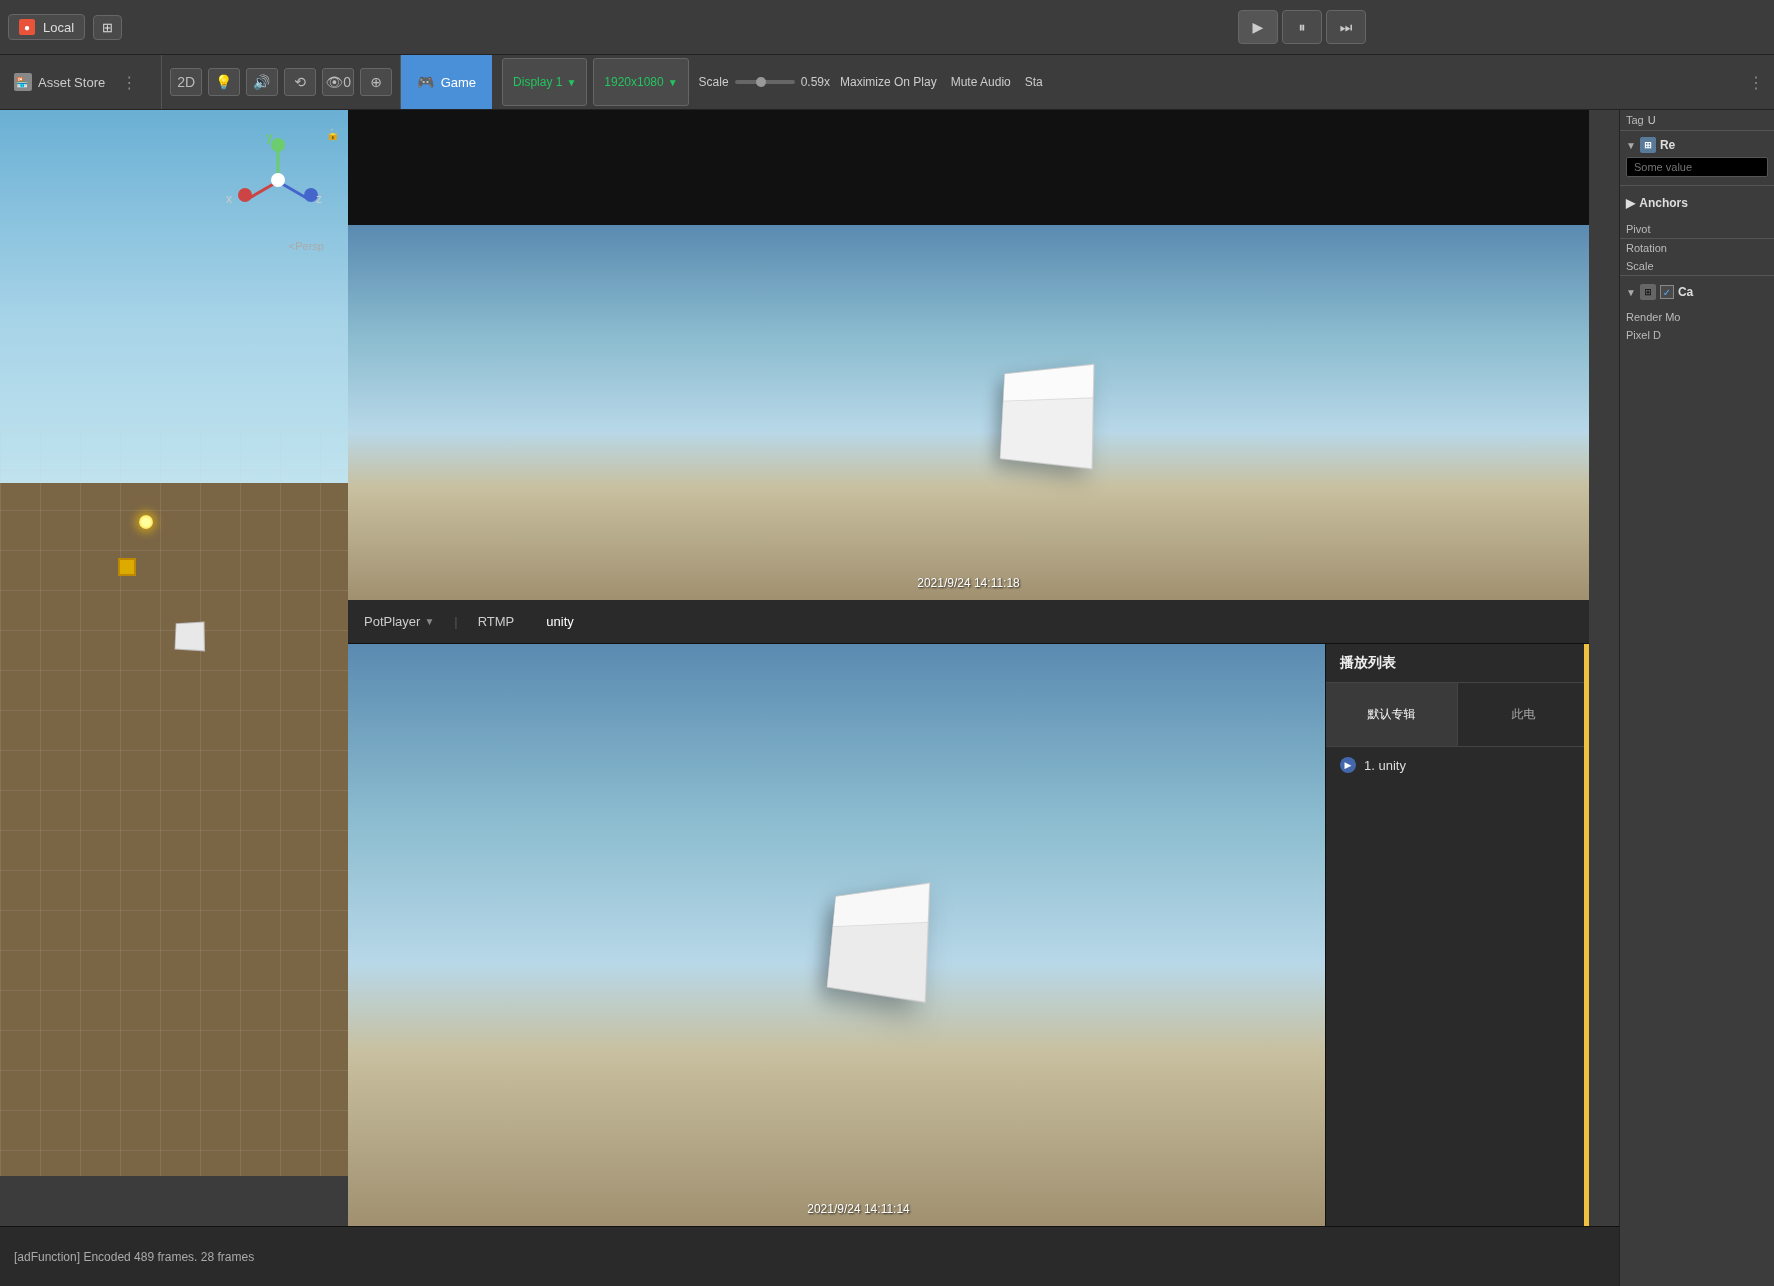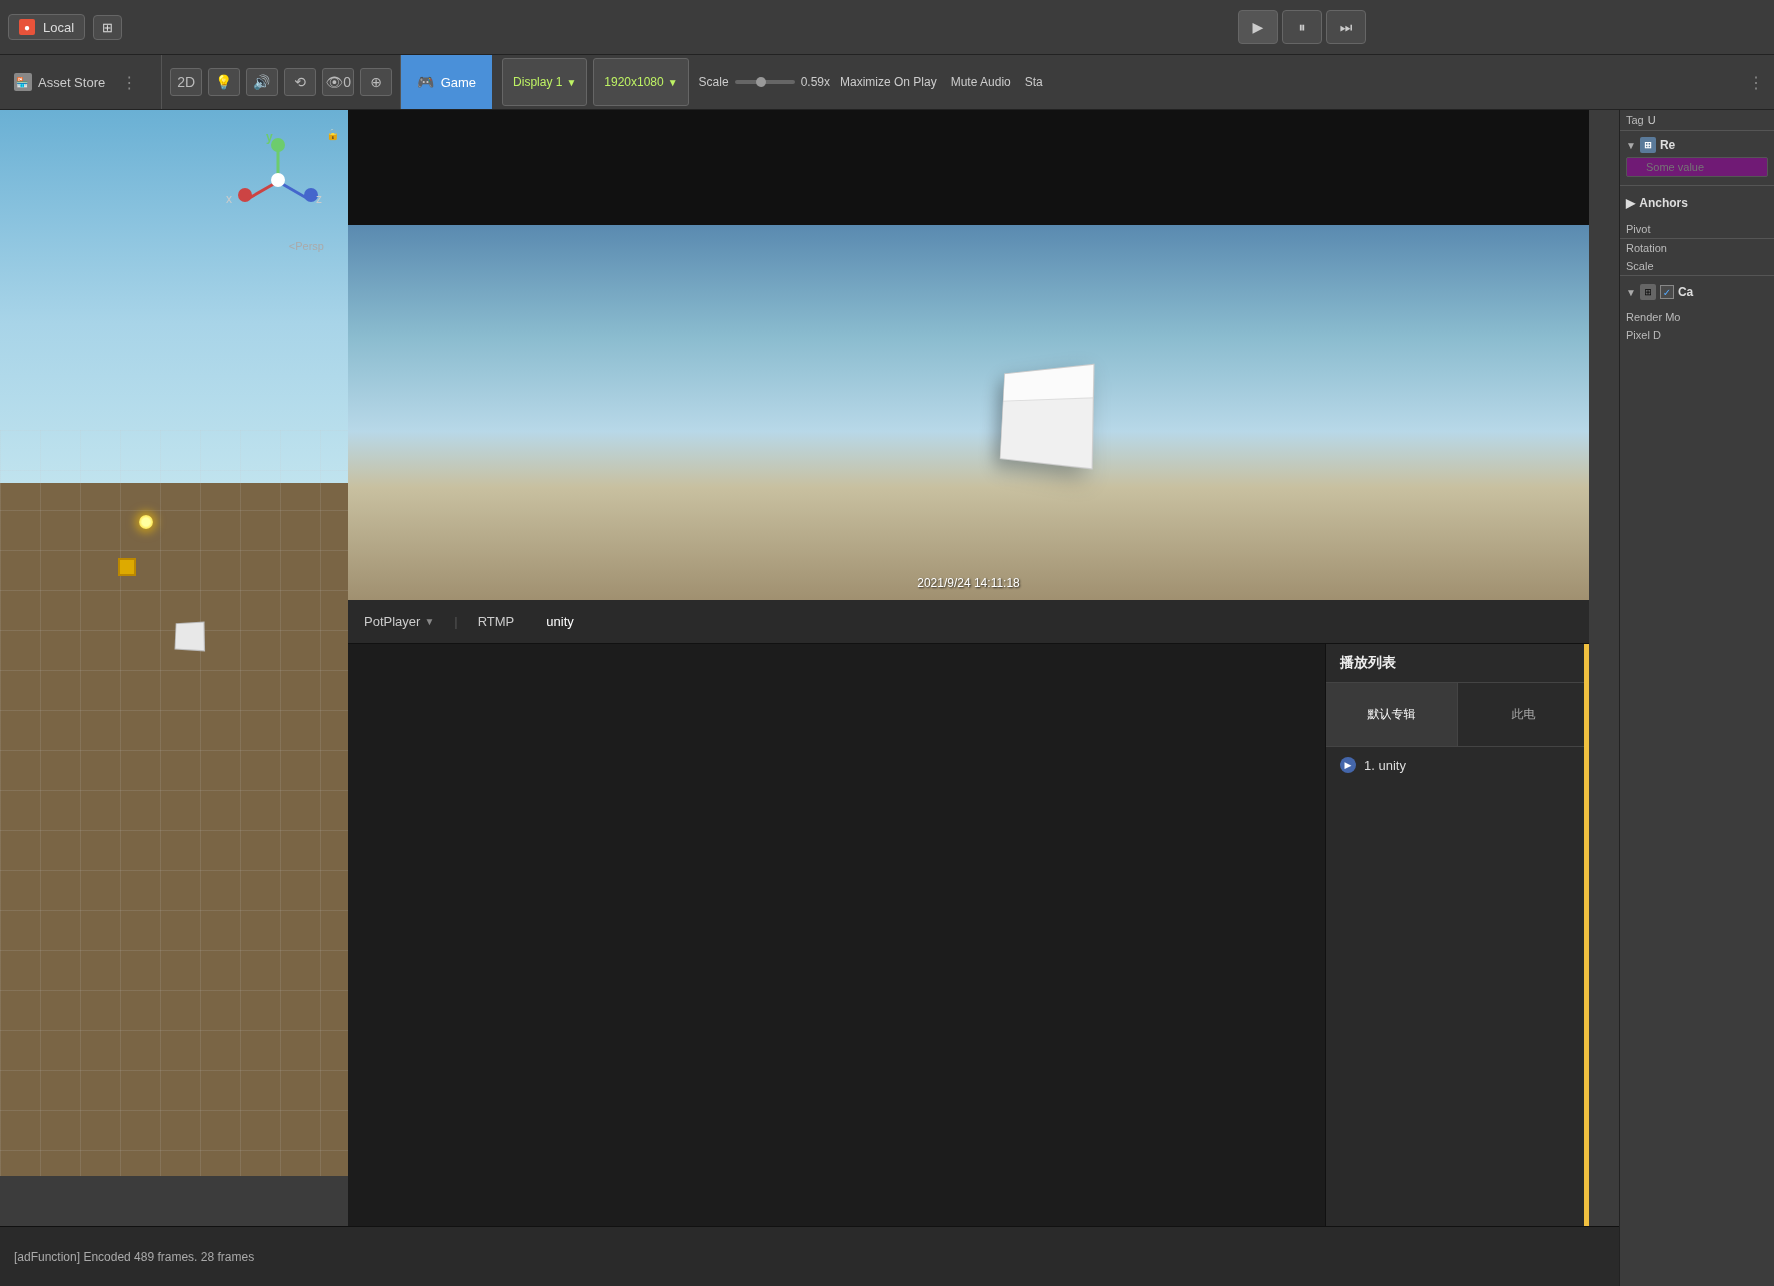--- a/index.html
+++ b/index.html
@@ -159,21 +159,21 @@
       padding: 0 10px;
     }
     .dropdown-btn {
       display: flex;
       align-items: center;
       gap: 4px;
       padding: 16px 10px;
       background: #4a4a4a;
       border: 1px solid #666;
       border-radius: 3px;
-      color: #bef264;
+      color: #22c55e;
       font-size: 12px;
       cursor: pointer;
     }
     .dropdown-btn .arrow { font-size: 10px; }
     .scale-control {
       display: flex;
       align-items: center;
       gap: 6px;
       color: #ccc;
       font-size: 12px;
@@ -583,26 +583,26 @@
       background: #5a7a9a;
       border-radius: 2px;
       display: flex;
       align-items: center;
       justify-content: center;
       font-size: 9px;
       color: white;
     }
     .inspector-input {
       width: 100%;
-      background: #701a75;
+      background: #000000;
       border: 1px solid #555;
       border-radius: 2px;
       color: #bbb;
       font-size: 11px;
-      padding: 3px 19px;
+      padding: 3px 7px;
       margin-bottom: 2px;
     }
     .inspector-property-row {
       display: flex;
       align-items: center;
       gap: 4px;
       padding: 3px 6px;
       font-size: 11px;
       color: #bbb;
     }
@@ -772,20 +772,24 @@
       <span>PotPlayer</span>
       <span class="potplayer-tab-arrow">▼</span>
     </div>
     <span class="potplayer-separator">|</span>
     <div class="potplayer-tab">
       <span>RTMP</span>
     </div>
     <div class="potplayer-tab potplayer-tab-active">
       <span>unity</span>
     </div>
+  </div>
+  <div class="potplayer-video">
+    <div class="potplayer-cube"></div>
+    <div class="potplayer-timestamp">2021/9/24 14:11:14</div>
   </div>
 
   <div class="playlist-panel">
     <div class="playlist-accent-bar"></div>
     <div class="playlist-header">播放列表</div>
     <div class="playlist-tabs">
       <div class="playlist-tab active">默认专辑</div>
       <div class="playlist-tab">此电</div>
     </div>
     <div class="playlist-item">

